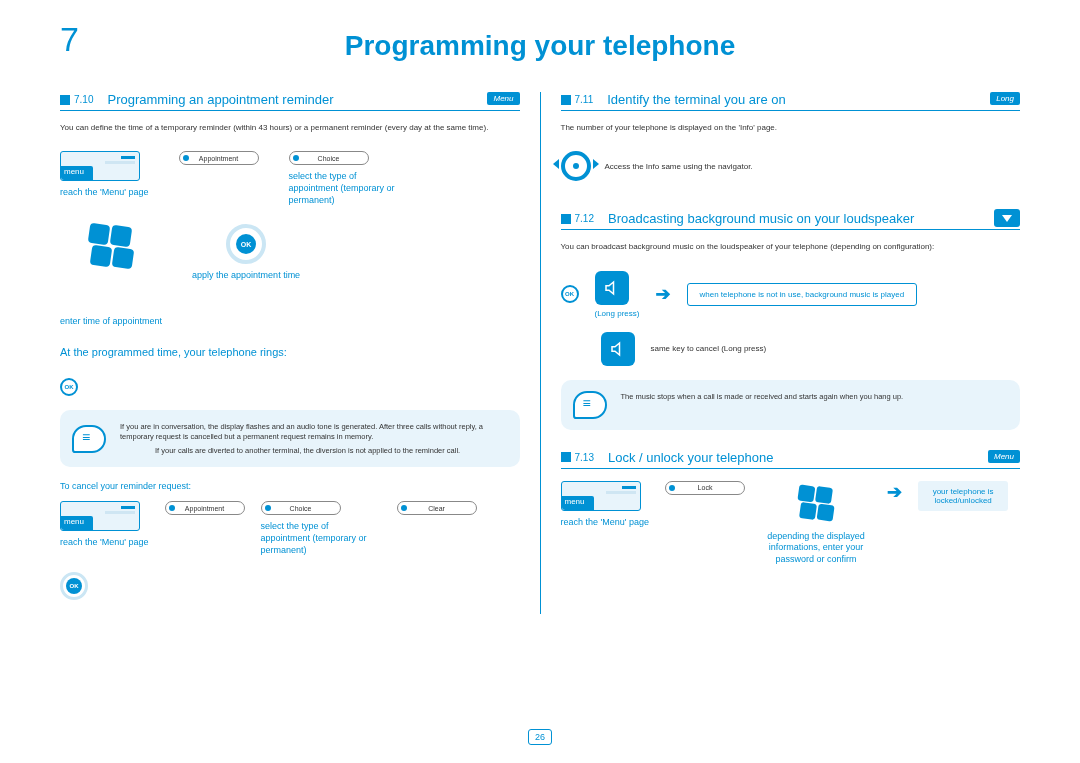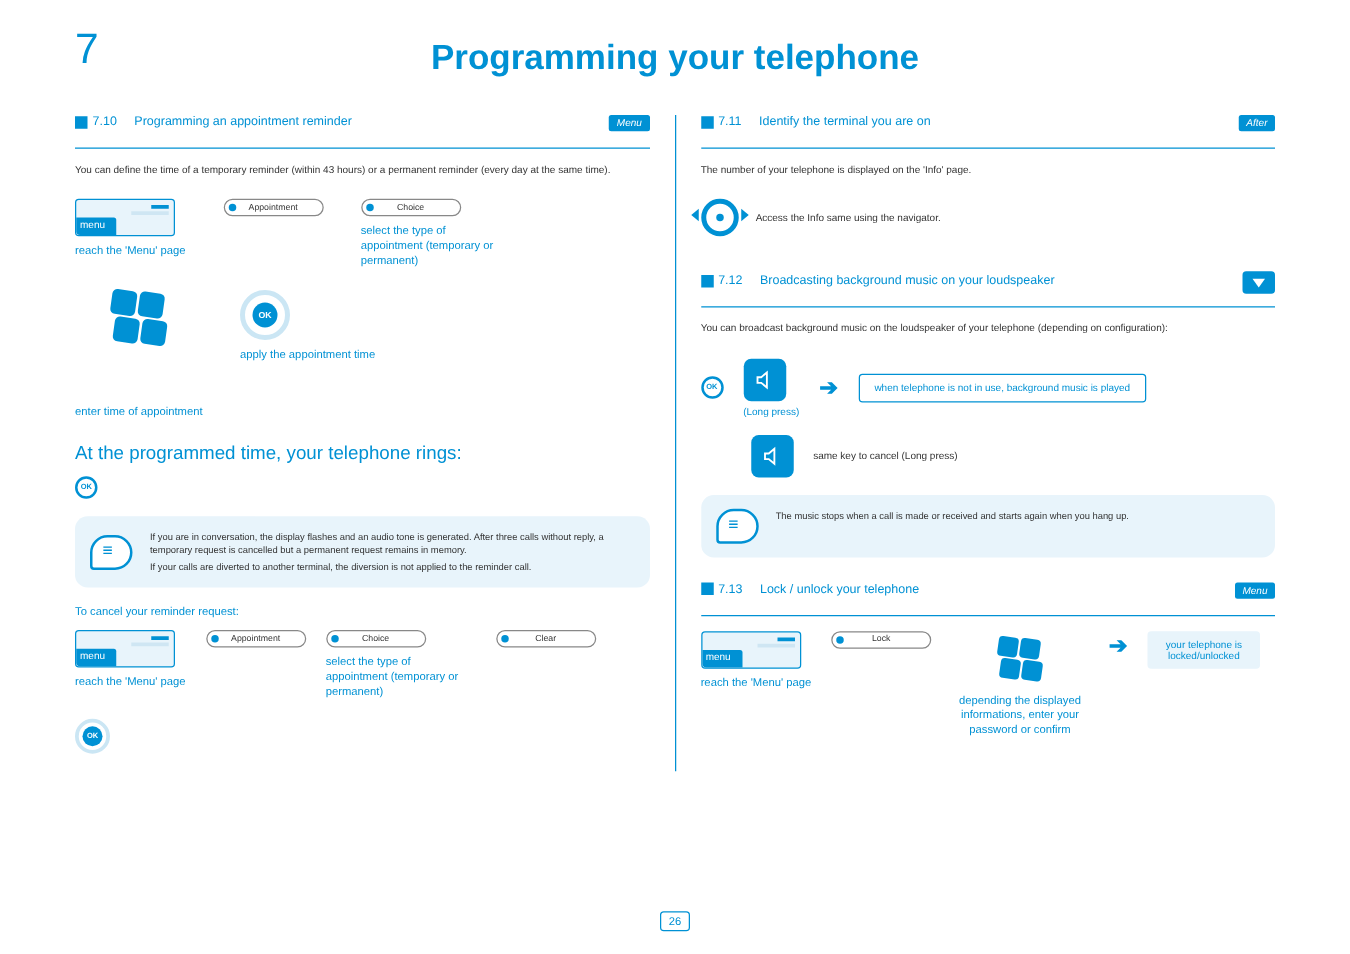--- a/index.html
+++ b/index.html
@@ -3,24 +3,24 @@
 <meta charset="utf-8">
 <style>
   * { box-sizing: border-box; margin: 0; padding: 0; }
   body { font-family: Arial, Helvetica, sans-serif; background: #fff; width: 1080px; height: 763px; position: relative; overflow: hidden; }
   .page { width: 1080px; height: 763px; padding: 30px 40px 20px 40px; position: relative; }
   .chapter-num { position: absolute; left: 60px; top: 20px; font-size: 34px; color: #0091d4; font-weight: normal; }
   .doc-title { text-align: center; font-size: 28px; color: #0091d4; font-weight: bold; margin-bottom: 30px; }
   .columns { display: flex; gap: 0; margin-top: 20px; }
   .col-left, .col-right { width: 50%; padding: 0 20px; }
   .divider { width: 1px; background: #0091d4; }
-  .section-head { display: flex; align-items: center; border-bottom: 1px solid #0091d4; padding-bottom: 15px; margin-bottom: 12px; position: relative; }
+  .section-head { display: flex; align-items: center; border-bottom: 1px solid #0091d4; padding-bottom: 3px; margin-bottom: 12px; position: relative; }
   .sec-tick { width: 10px; height: 10px; background: #0091d4; margin-right: 4px; }
   .sec-num { font-size: 10px; color: #0091d4; margin-right: 14px; }
-  .sec-title { font-size: 10px; color: #0091d4; }
+  .sec-title { font-size: 13px; color: #0091d4; }
   .sec-badge { position: absolute; right: 0; top: 0; background: #0091d4; color: #fff; font-size: 8px; padding: 2px 6px; border-radius: 2px; font-style: italic; }
   .intro { font-size: 8px; color: #333; margin-bottom: 18px; line-height: 1.3; }
   .step-row { display: flex; gap: 30px; margin-bottom: 18px; flex-wrap: wrap; }
   .step { display: flex; flex-direction: column; align-items: flex-start; }
   .step-label { font-size: 9px; color: #0091d4; margin-top: 6px; line-height: 1.3; max-width: 120px; }
   .step-label-center { text-align: left; margin-left:auto; margin-right:auto;}
   .menu-tile { width: 80px; height: 30px; background: #e8f4fb; border: 1px solid #0091d4; position: relative; border-radius: 3px; }
   .menu-tile::before { content: ''; position: absolute; left: 0; top: 14px; width: 32px; height: 14px; background: #0091d4; border-radius: 0 2px 0 3px; }
   .menu-tile-lbl { position: absolute; left: 3px; top: 15px; font-size: 8px; color: #fff; }
   .menu-tile-bd { position:absolute; right:4px; top:4px; width:14px; height:3px; background:#0091d4;}
@@ -28,21 +28,21 @@
   .soft-key { width: 80px; height: 14px; border: 1px solid #888; background: #fff; border-radius: 7px; font-size: 7px; display: flex; align-items: center; justify-content: center; color: #333; position: relative; }
   .soft-key::before { content:''; position:absolute; left:3px; width:6px; height:6px; background:#0091d4; border-radius:50%;}
   .keypad { width: 44px; height: 44px; position: relative; }
   .keypad .kp { position: absolute; width: 20px; height: 20px; background: #0091d4; border-radius: 4px; transform: rotate(8deg); }
   .keypad .k1 { left: 0; top: 0; } .keypad .k2 { left: 22px; top: 2px; }
   .keypad .k3 { left: 2px; top: 22px; } .keypad .k4 { left: 24px; top: 24px; }
   .ok-btn { width: 40px; height: 40px; border: 4px solid #cbe6f4; border-radius: 50%; display: flex; align-items: center; justify-content: center; background: #fff; }
   .ok-btn-inner { width: 20px; height: 20px; background: #0091d4; border-radius: 50%; color: #fff; font-size: 7px; font-weight: bold; display: flex; align-items: center; justify-content: center; }
   .ok-small { width:18px; height:18px; border:2px solid #0091d4; border-radius:50%; display:flex; align-items:center; justify-content:center; background:#fff;}
   .ok-small span{ font-size:6px; font-weight:bold; color:#0091d4;}
-  .ring-note { font-size: 15px; color: #0091d4; margin-bottom: 10px; }
+  .ring-note { font-size: 11px; color: #0091d4; margin-bottom: 20px; }
   .callout { background: #e8f4fb; border-radius: 10px; padding: 12px 14px 12px 60px; position: relative; margin: 14px 0; min-height: 50px; }
   .callout-icon { position: absolute; left: 12px; top: 50%; transform: translateY(-50%); width: 34px; height: 28px; border: 2px solid #0091d4; border-radius: 18px 18px 18px 4px; background: #fff; }
   .callout-icon::after { content: '≡'; position: absolute; left: 8px; top: 2px; color: #0091d4; font-size: 14px; }
   .callout-text { font-size: 7.5px; color: #333; line-height: 1.3; }
   .cancel-note { font-size: 9px; color: #0091d4; margin: 8px 0 10px 0; }
   .nav-ring { width: 30px; height: 30px; border: 4px solid #0091d4; border-radius: 50%; background: #fff; position: relative; }
   .nav-ring::after{content:''; position:absolute; left:8px; top:8px; width:6px; height:6px; background:#0091d4; border-radius:50%;}
   .nav-arrows { position:absolute; left:-8px; top:8px; width:0; height:0; border-top:5px solid transparent; border-bottom:5px solid transparent; border-right:6px solid #0091d4;}
   .nav-arrows2 { position:absolute; right:-8px; top:8px; width:0; height:0; border-top:5px solid transparent; border-bottom:5px solid transparent; border-left:6px solid #0091d4;}
   .inline-step { display: flex; align-items: center; gap: 14px; margin-bottom: 10px; }
@@ -100,37 +100,37 @@
       <div class="step-row">
         <div class="step" style="align-items:center;">
           <div class="keypad">
             <div class="kp k1"></div>
               <div class="kp k2"></div>
               <div class="kp k3"></div>
               <div class="kp k4"></div>
           </div>
           <div class="step-label" style="text-align:center;margin-top:48px;">enter time of appointment</div>
         </div>
-        <div class="step" style="">
+        <div class="step" style="align-items:center;">
           <div class="ok-btn">
               <div class="ok-btn-inner">OK</div>
             </div>
           <div class="step-label" style="text-align:center;">apply the appointment time</div>
         </div>
       </div>
 
       <p class="ring-note">At the programmed time, your telephone rings:</p>
       <div class="ok-small">
           <span>OK</span>
         </div>
 
       <div class="callout">
         <div class="callout-icon"></div>
         <p class="callout-text">If you are in conversation, the display flashes and an audio tone is generated. After three calls without reply, a temporary request is cancelled but a permanent request remains in memory.</p>
-        <p class="callout-text" style="margin-top:4px;">If your calls are diverted to another terminal, the diversion is not applied to the reminder call.</p>
+        <p class="callout-text" style="margin-top:4px;margin-left:35px;">If your calls are diverted to another terminal, the diversion is not applied to the reminder call.</p>
       </div>
 
       <p class="cancel-note">To cancel your reminder request:</p>
 
       <div class="row-inline">
         <div class="step">
           <div class="menu-tile">
             <span class="menu-tile-lbl">menu</span>
             <span class="menu-tile-bd"></span>
               <span class="menu-tile-bd2"></span>
@@ -156,21 +156,21 @@
     </div>
 
     <div class="divider"></div>
 
     <div class="col-right">
 
       <div class="section-head">
         <span class="sec-tick"></span>
         <span class="sec-num">7.11</span>
         <span class="sec-title">Identify the terminal you are on</span>
-        <span class="sec-badge">After</span>
+        <span class="sec-badge">Long</span>
       </div>
       <p class="intro">The number of your telephone is displayed on the 'Info' page.</p>
       <div class="inline-step">
         <div style="position:relative;">
           <div class="nav-ring"></div>
           <div class="nav-arrows"></div>
             <div class="nav-arrows2"></div>
         </div>
         <span class="inline-label">Access the Info same using the navigator.</span>
       </div>

